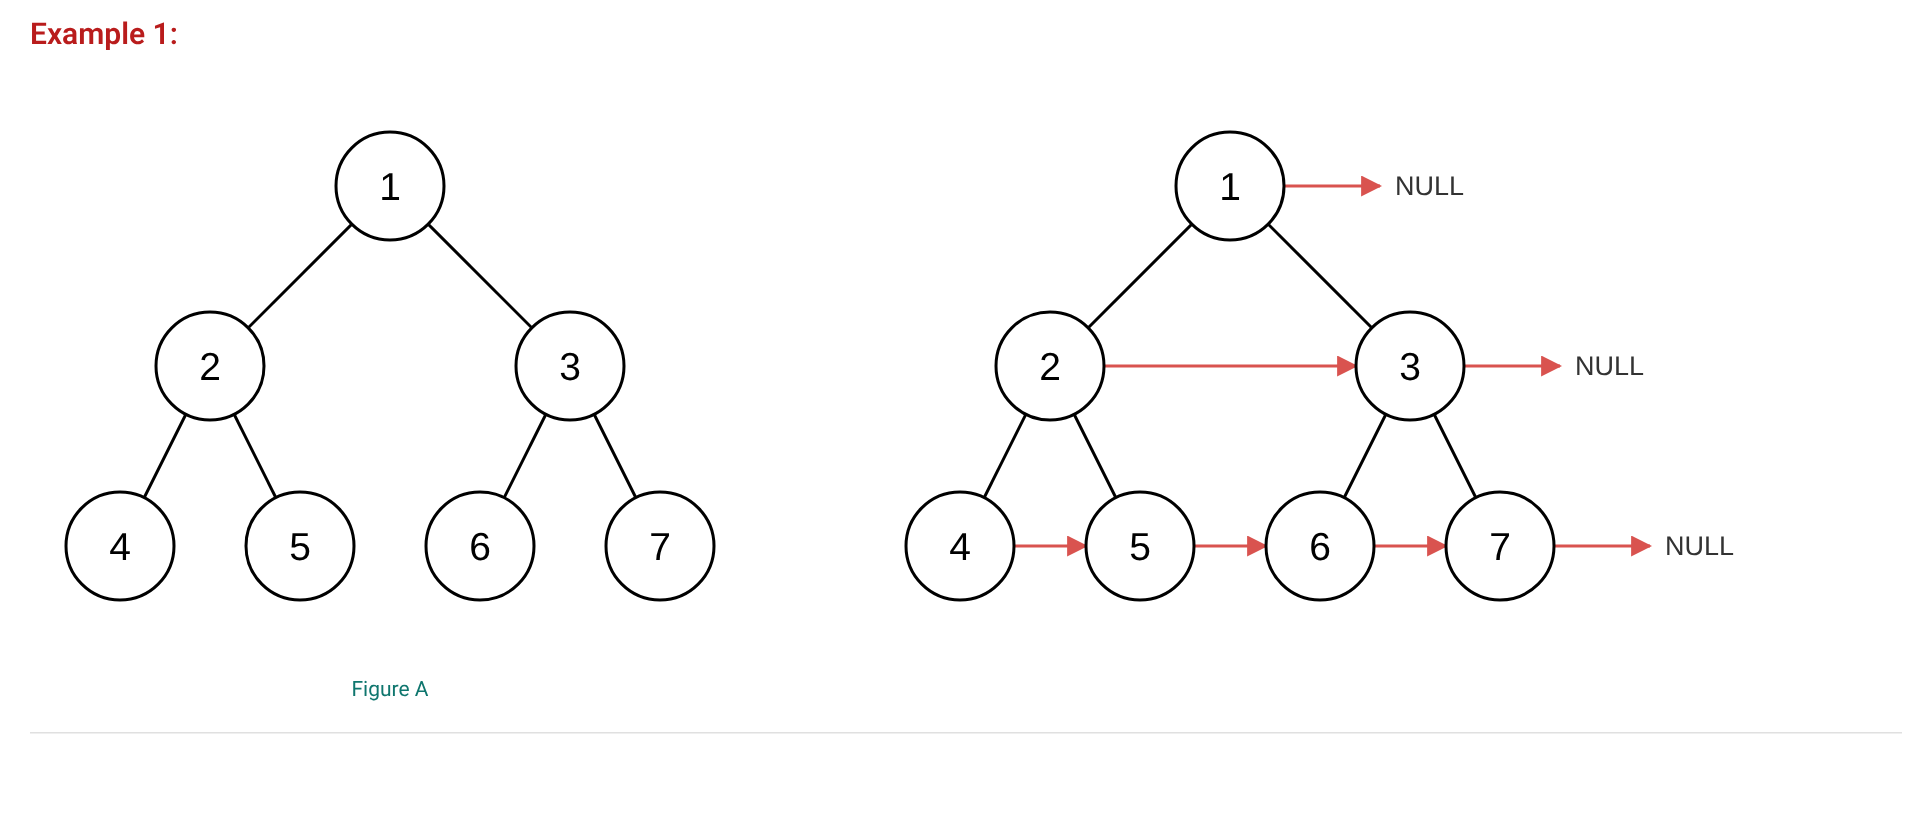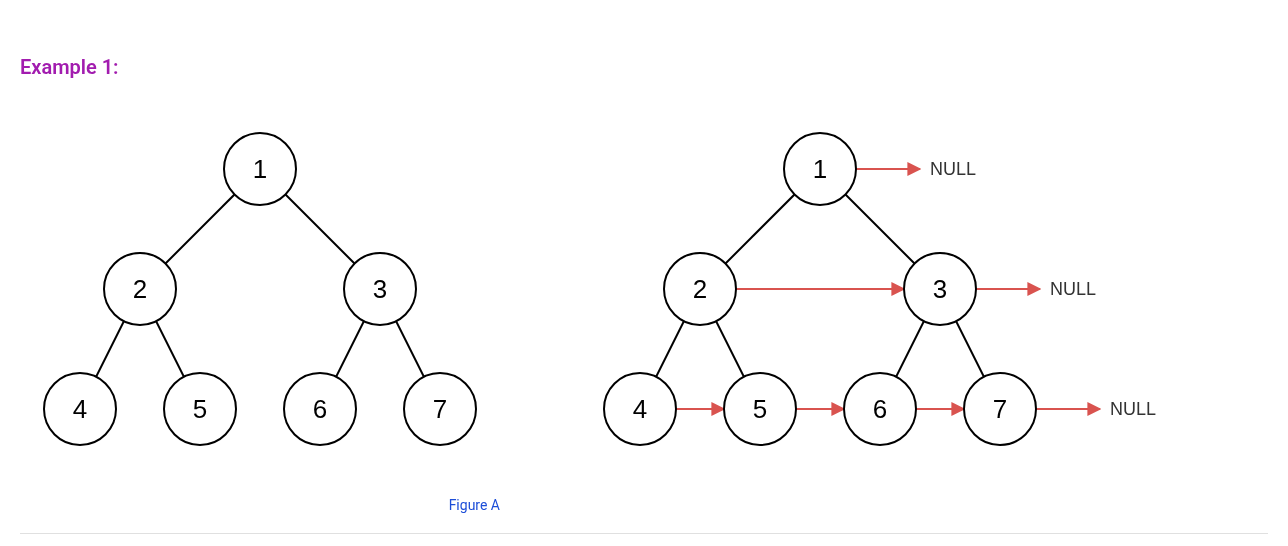--- a/index.html
+++ b/index.html
@@ -1,20 +1,20 @@
 <!DOCTYPE html>
 <html><head>
 <meta charset="utf-8">
 <style>
   html,body{margin:0;padding:0;font-family:-apple-system,BlinkMacSystemFont,"Segoe UI",Roboto,Arial,sans-serif;background:#fff;color:#2c3e50;}
   .wrap{padding:10px 20px 20px 20px;}
-  .title{font-weight:600;font-size:20px;color:#a21caf;margin-bottom:10px;margin-top:45px;}
+  .title{font-weight:600;font-size:20px;color:#b91c1c;margin-bottom:10px;}
   .figs{display:flex;gap:60px;align-items:flex-start;}
   .fig{position:relative;}
-  .caption{text-align:right;font-size:14px;color:#1d4ed8;margin-top:8px;}
+  .caption{text-align:center;font-size:14px;color:#0f766e;margin-top:8px;}
   svg{display:block;}
   .node-circle{fill:#fff;stroke:#000;stroke-width:2;}
   .node-text{font-size:26px;font-family:Arial,sans-serif;fill:#000;text-anchor:middle;dominant-baseline:central;}
   .edge{stroke:#000;stroke-width:2;fill:none;}
   .ptr{stroke:#d9534f;stroke-width:2;fill:none;}
   .ptr-head{fill:#d9534f;}
   .null-text{font-size:18px;font-family:Arial,sans-serif;fill:#333;text-anchor:start;dominant-baseline:central;}
   hr.bottom{border:none;border-top:1px solid #e0e0e0;margin-top:20px;}
 </style>
 </head>

